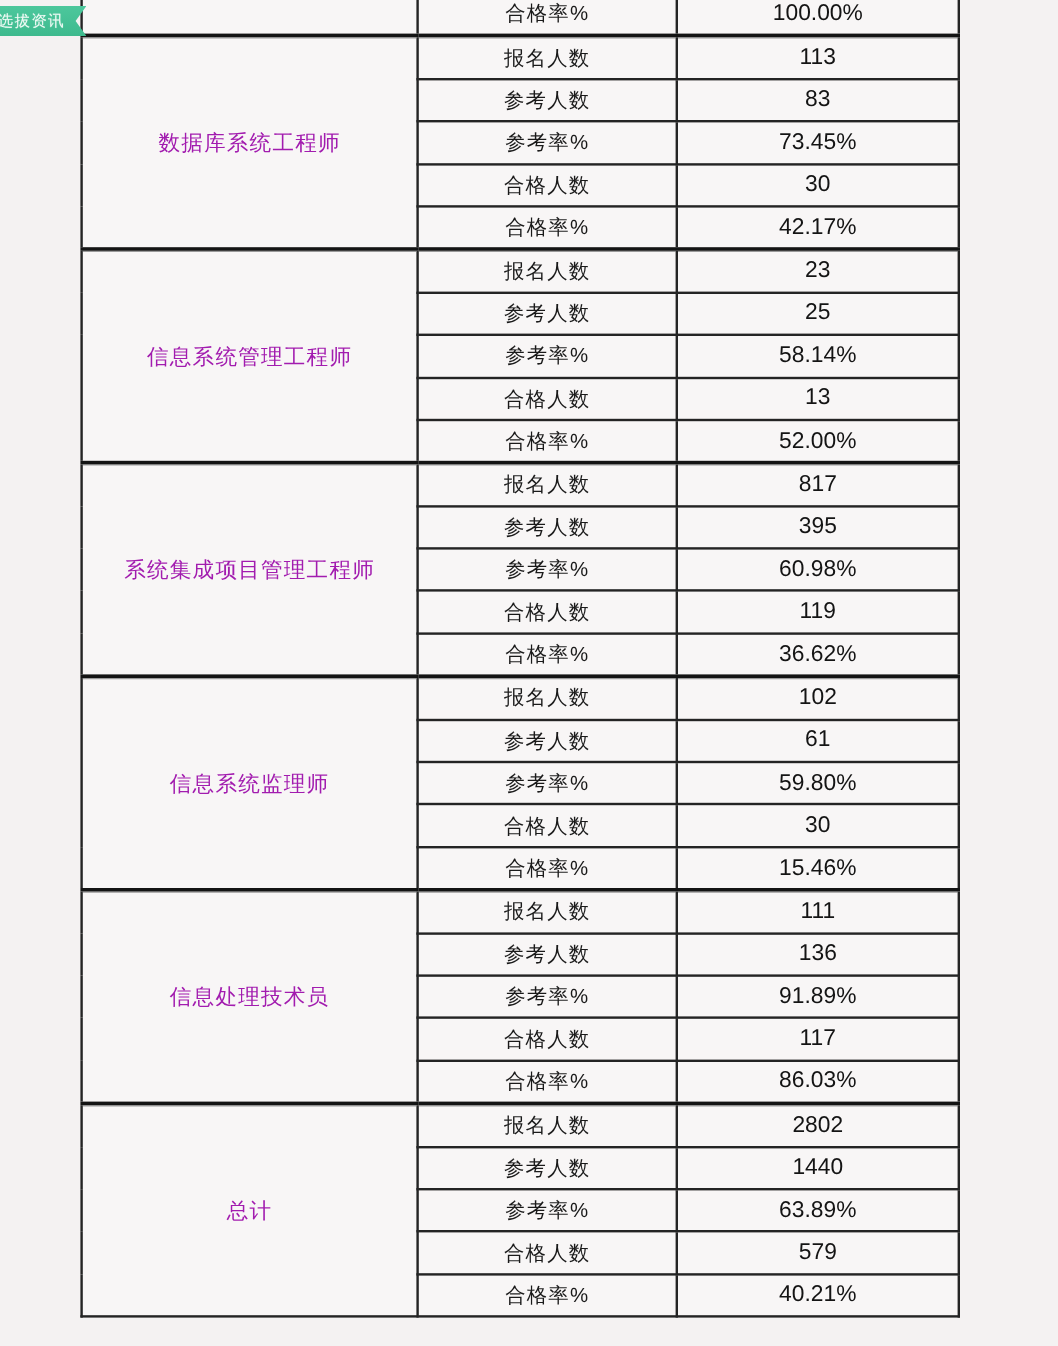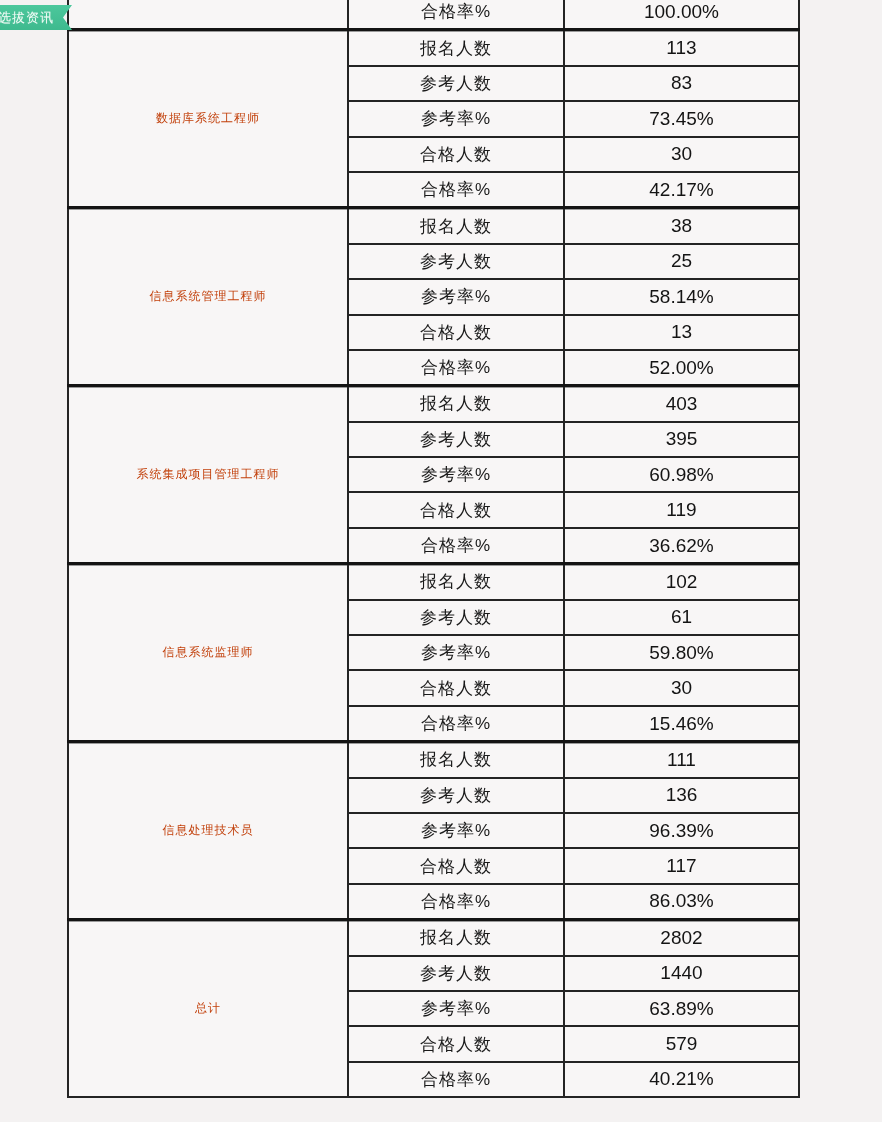--- a/index.html
+++ b/index.html
@@ -56,23 +56,23 @@
     text-align: center;
     vertical-align: middle;
     background: #f8f6f6;
   }
   table.stats { border: 2px solid #111; }
   tbody.group > tr:first-child > td {
     border-top: 3px solid #141414;
     box-shadow: inset 0 1px 0 #9a9a9a;  
   }
   td.cat {
-    font-size: 12px;
+    font-size: 18px;
     letter-spacing: 1px;
-    color: #c2410c;
+    color: #a21caf;
   }
   td.lbl {
     font-size: 17px;
     letter-spacing: 1px;
     color: #1a1a1a;
   }
   td.val {
     font-size: 19px;
     font-weight: 500;
     color: #141414;
@@ -123,21 +123,21 @@
           </tr>
           <tr>
             <td class="lbl">合格率%</td>
             <td class="val">42.17%</td>
           </tr>
         </tbody>
         <tbody class="group">
           <tr>
             <td class="cat" rowspan="5">信息系统管理工程师</td>
             <td class="lbl">报名人数</td>
-            <td class="val">38</td>
+            <td class="val">23</td>
           </tr>
           <tr>
             <td class="lbl">参考人数</td>
             <td class="val">25</td>
           </tr>
           <tr>
             <td class="lbl">参考率%</td>
             <td class="val">58.14%</td>
           </tr>
           <tr>
@@ -146,21 +146,21 @@
           </tr>
           <tr>
             <td class="lbl">合格率%</td>
             <td class="val">52.00%</td>
           </tr>
         </tbody>
         <tbody class="group">
           <tr>
             <td class="cat" rowspan="5">系统集成项目管理工程师</td>
             <td class="lbl">报名人数</td>
-            <td class="val">403</td>
+            <td class="val">817</td>
           </tr>
           <tr>
             <td class="lbl">参考人数</td>
             <td class="val">395</td>
           </tr>
           <tr>
             <td class="lbl">参考率%</td>
             <td class="val">60.98%</td>
           </tr>
           <tr>
@@ -200,21 +200,21 @@
             <td class="cat" rowspan="5">信息处理技术员</td>
             <td class="lbl">报名人数</td>
             <td class="val">111</td>
           </tr>
           <tr>
             <td class="lbl">参考人数</td>
             <td class="val">136</td>
           </tr>
           <tr>
             <td class="lbl">参考率%</td>
-            <td class="val">96.39%</td>
+            <td class="val">91.89%</td>
           </tr>
           <tr>
             <td class="lbl">合格人数</td>
             <td class="val">117</td>
           </tr>
           <tr>
             <td class="lbl">合格率%</td>
             <td class="val">86.03%</td>
           </tr>
         </tbody>

